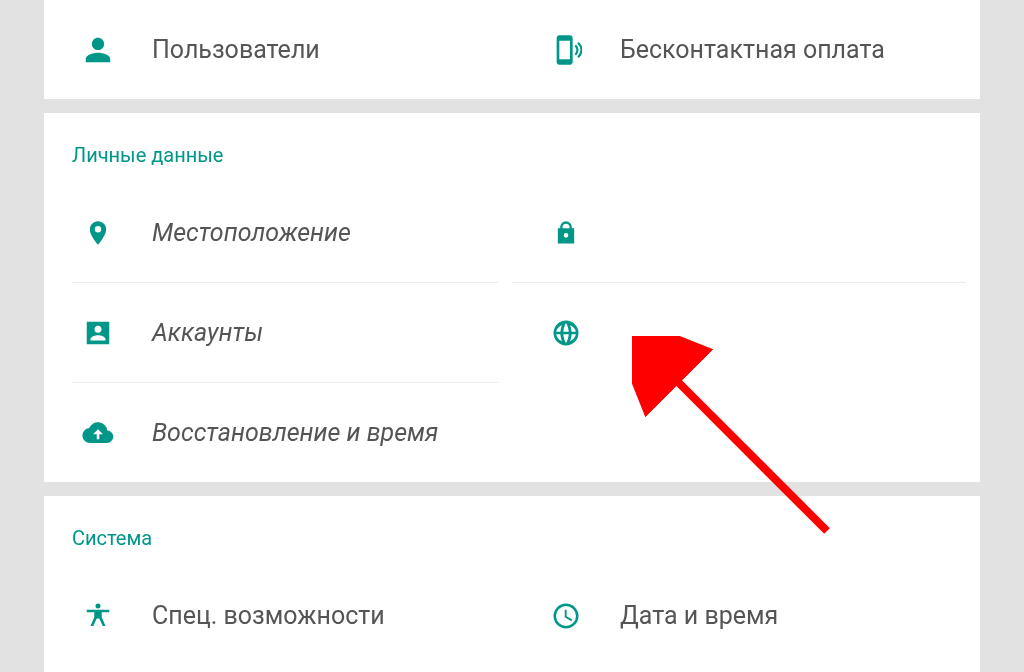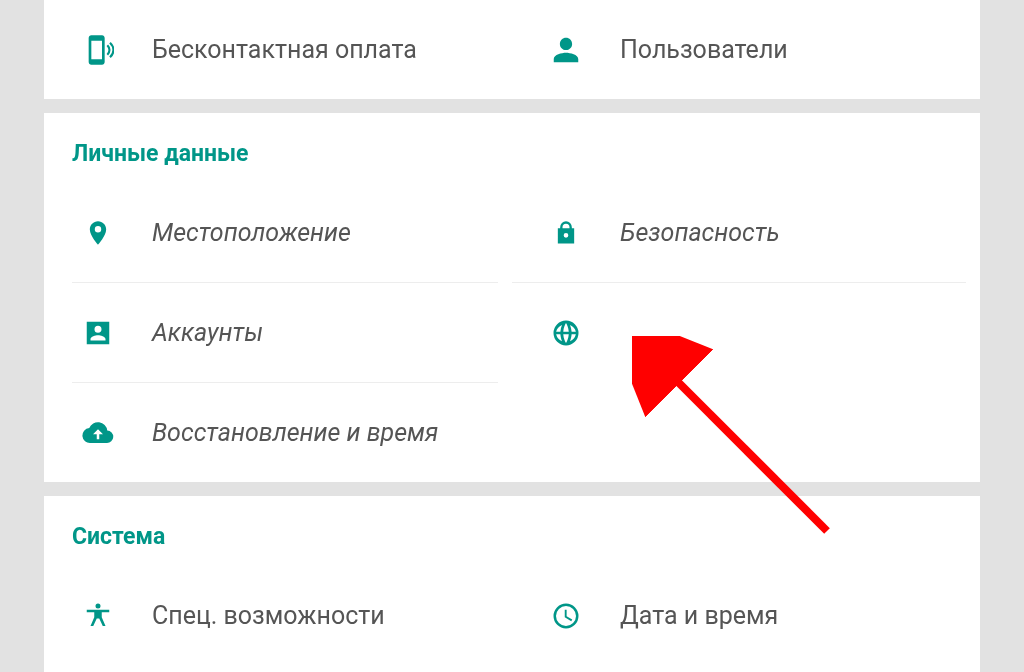--- a/index.html
+++ b/index.html
@@ -25,22 +25,22 @@
   .gap { height: 14px; background: #e2e2e2; width: 100%; }
 
   .section-header {
     height: 70px;
     display: flex;
     align-items: flex-end;
     padding: 0 0 16px 28px;
   }
   .section-header span {
     color: #009688;
-    font-size: 23px;
-    font-weight: 700;
+    font-size: 20px;
+    font-weight: 400;
   }
 
   .row {
     display: flex;
     width: 100%;
   }
   .cell {
     width: 50%;
     display: flex;
     align-items: center;
@@ -87,36 +87,36 @@
 </style>
 </head>
 <body>
 
 <div class="frame">
 
   <div class="card top">
     <div class="row">
       <div class="cell">
         <div class="icon-slot">
+          <svg width="30" height="30" viewBox="0 0 24 24">
+              <path d="M12 12c2.7 0 4.9-2.2 4.9-4.9S14.7 2.2 12 2.2 7.1 4.4 7.1 7.1 9.3 12 12 12zm0 2.2c-3.3 0-9.8 1.6-9.8 4.9v2.7h19.6v-2.7c0-3.3-6.5-4.9-9.8-4.9z"></path>
+            </svg>
+        </div>
+        <span class="cell-label">Пользователи</span>
+      </div>
+      <div class="cell">
+        <div class="icon-slot">
           <svg width="32" height="32" viewBox="0 0 24 24">
               <path d="M7 1h8c1.1 0 2 .9 2 2v18c0 1.1-.9 2-2 2H7c-1.1 0-2-.9-2-2V3c0-1.1.9-2 2-2zm0 4v14h8V5H7z"></path>
               <path d="M19 8.5c1 1 1.6 2.3 1.6 3.5S20 14.5 19 15.5" fill="none" stroke="#009688" stroke-width="1.6"></path>
               <path d="M21 6.5c1.6 1.5 2.6 3.4 2.6 5.5s-1 4-2.6 5.5" fill="none" stroke="#009688" stroke-width="1.6"></path>
             </svg>
         </div>
         <span class="cell-label">Бесконтактная оплата</span>
       </div>
-      <div class="cell">
-        <div class="icon-slot">
-          <svg width="30" height="30" viewBox="0 0 24 24">
-              <path d="M12 12c2.7 0 4.9-2.2 4.9-4.9S14.7 2.2 12 2.2 7.1 4.4 7.1 7.1 9.3 12 12 12zm0 2.2c-3.3 0-9.8 1.6-9.8 4.9v2.7h19.6v-2.7c0-3.3-6.5-4.9-9.8-4.9z"></path>
-            </svg>
-        </div>
-        <span class="cell-label">Пользователи</span>
-      </div>
     </div>
   </div>
 
   <div class="gap"></div>
 
   <div class="card">
     <div class="section-header">
       <span>Личные данные</span>
     </div>
 
@@ -151,21 +151,20 @@
         </div>
       </div>
 
       <div class="col">
         <div class="cell full">
           <div class="icon-slot">
             <svg width="28" height="32" viewBox="0 0 24 24">
                 <path d="M17 8V7a5 5 0 1 0-10 0v1H5v13h14V8h-2zm-8 0V7a3 3 0 1 1 6 0v1H9zm3 8a2 2 0 1 1 0-4 2 2 0 0 1 0 4z"></path>
               </svg>
           </div>
-          <span class="cell-label">Безопасность</span>
         </div>
         <div class="sep-line right-col"></div>
         <div class="cell full">
           <div class="icon-slot">
             <svg width="30" height="30" viewBox="0 0 24 24">
                 <path d="M12 2a10 10 0 1 0 0 20 10 10 0 0 0 0-20zm7.9 9h-3.4a16 16 0 0 0-1.3-5.5A8 8 0 0 1 19.9 11zM12 4c.9 1.3 1.9 3.6 2.2 7H9.8C10.1 7.6 11.1 5.3 12 4zM4.1 13h3.4c.2 2.2.7 4 1.3 5.5A8 8 0 0 1 4.1 13zm3.4-2H4.1a8 8 0 0 1 4.7-5.5A16 16 0 0 0 7.5 11zM12 20c-.9-1.3-1.9-3.6-2.2-7h4.4c-.3 3.4-1.3 5.7-2.2 7zm3.2-1.5c.6-1.5 1.1-3.3 1.3-5.5h3.4a8 8 0 0 1-4.7 5.5z"></path>
               </svg>
           </div>
         </div>
       </div>

